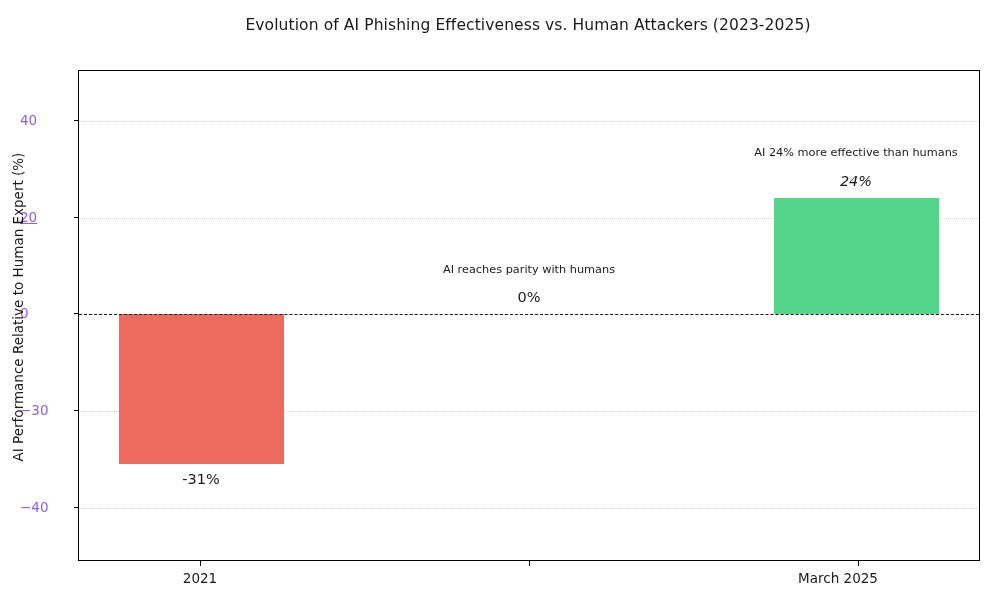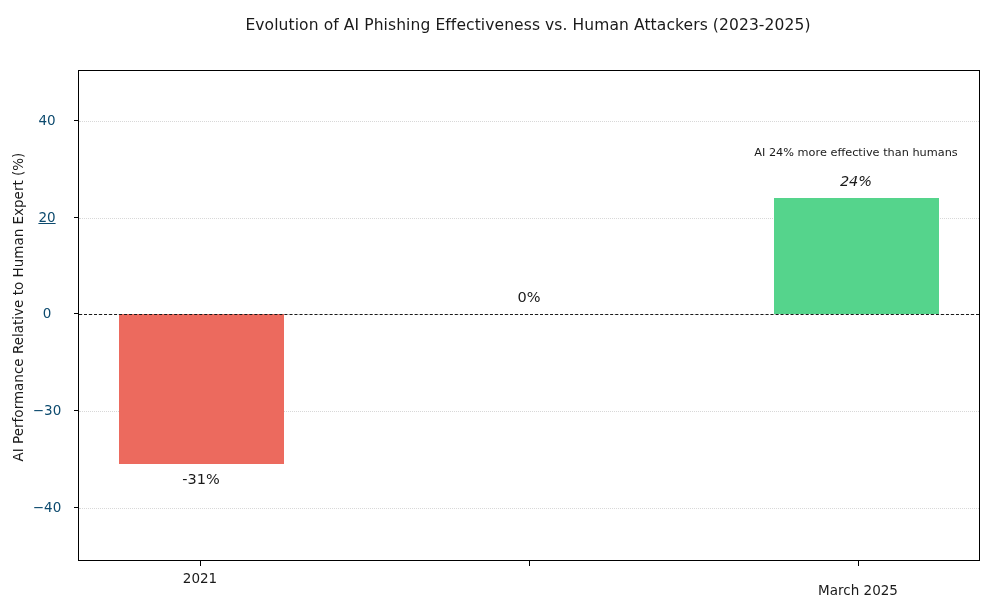--- a/index.html
+++ b/index.html
@@ -68,23 +68,23 @@
   .bar {
     position: absolute;
     z-index: 3;
   }
 
   
   .ytick-label {
     position: absolute;
     right: 0;
     width: 54px;
-    text-align: center;
+    text-align: left;
     font-size: 13.5px;
-    color: #0c4a6e;
+    color: #8b5cf6;
     transform: translateY(-50%);
     white-space: nowrap;
   }
   .ytick-mark {
     position: absolute;
     left: 0;
     width: 5px;
     height: 0;
     border-top: 1.2px solid #000000;
   }
@@ -193,26 +193,27 @@
   </div>
 
   <div id="y-axis-label">AI Performance Relative to Human Expert (%)</div>
 
   <div id="x-axis-ticks">
     <div class="xtick-mark" style="left:122px;"></div>
     <div class="xtick-mark" style="left:451px;"></div>
     <div class="xtick-mark" style="left:780px;"></div>
 
     <div class="xtick-label" style="left:122px;">2021</div>
-    <div class="xtick-label" style="left:780px;margin-top:12px;">March 2025</div>
+    <div class="xtick-label" style="left:760px;">March 2025</div>
   </div>
 
   <div class="value-label" style="left:201px; top:471px;">-31%</div>
 
   <div class="value-label" style="left:529px; top:289px;">0%</div>
 
   <div class="value-label" style="left:856px; top:173px;font-style:italic;">24%</div>
 
 
+  <div class="note-label" style="left:529px; top:263px;">AI reaches parity with humans</div>
 
   <div class="note-label" style="left:856px; top:146px;">AI 24% more effective than humans</div>
 
 </div>
 
 </body></html>

